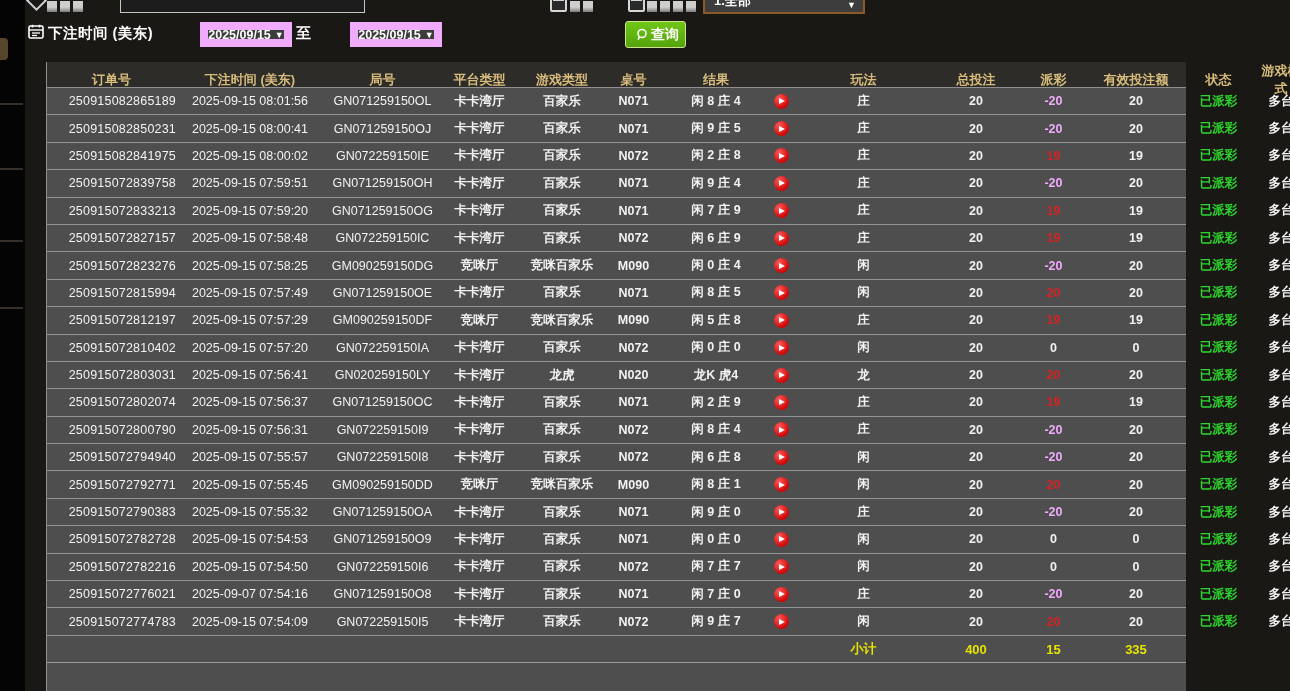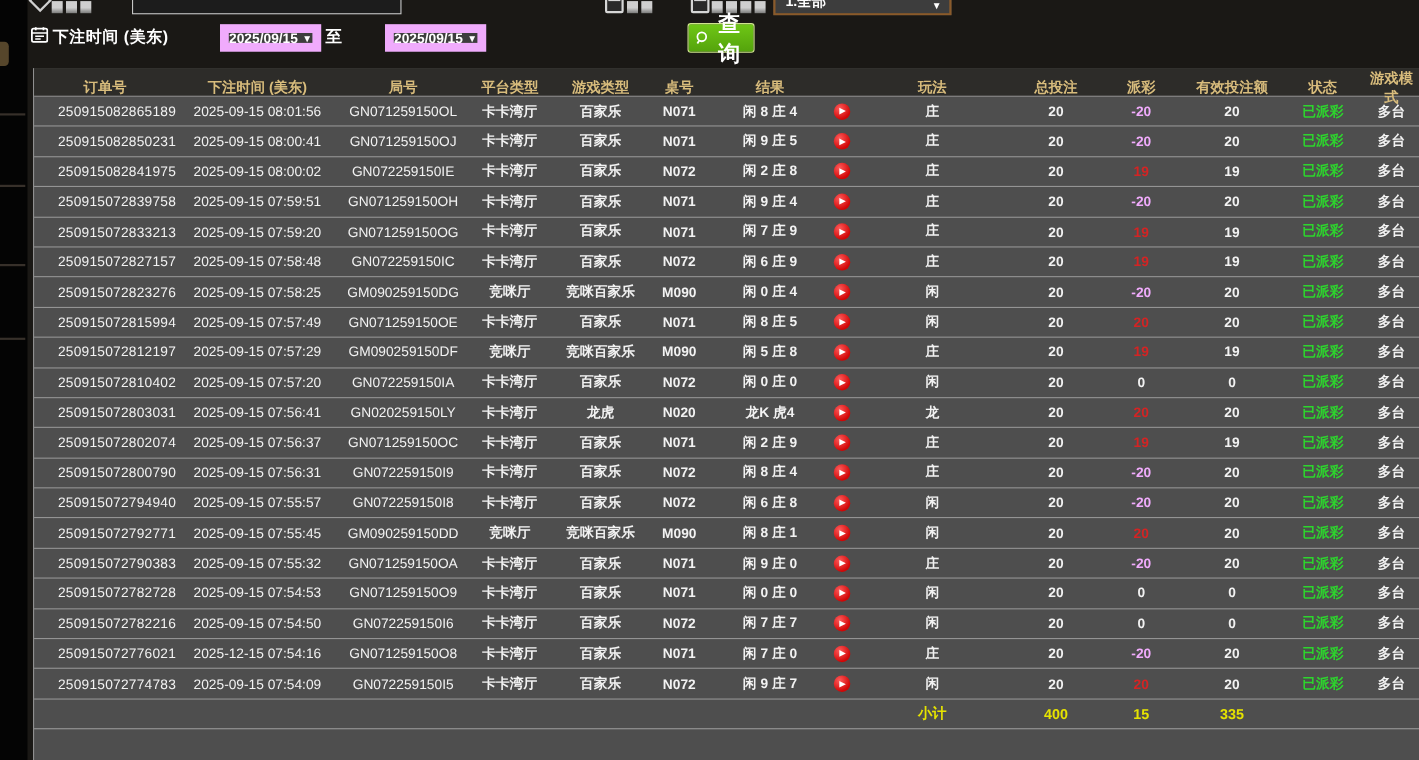--- a/index.html
+++ b/index.html
@@ -28,24 +28,24 @@
 
   .row2{position:absolute;left:0;top:16px;width:1265px;height:40px}
   .cal-icon{position:absolute;left:3px;top:8px}
   .bet-time-label{position:absolute;left:23px;top:8px;color:#fff;font-size:14.5px;font-weight:bold;letter-spacing:.5px}
   .date-select{position:absolute;top:6px;width:92px;height:25px;background:#3d3d3d;border:8px solid #f0abfc;box-sizing:border-box;
     color:#fff;font-size:12.5px;font-weight:bold;display:flex;align-items:center;justify-content:center;gap:4px;cursor:pointer}
   .date-select .arr{font-size:9px}
   .to-label{position:absolute;left:271px;top:8px;color:#fff;font-size:15px;font-weight:bold}
   .query-btn{position:absolute;left:600px;top:5px;width:61px;height:27px;box-sizing:border-box;
     background:linear-gradient(#6fc716,#54a30c);border:1px solid #cfe48e;border-radius:3px;
-    color:#fff;font-size:20px;font-weight:bold;display:flex;align-items:center;justify-content:space-between;gap:2px;cursor:pointer}
+    color:#fff;font-size:14px;font-weight:bold;display:flex;align-items:center;justify-content:flex-end;gap:2px;cursor:pointer}
 
   
-  .tbl{position:absolute;left:30px;top:62px;width:1260px;height:629px;background:#4e4e4e;
+  .tbl{position:absolute;left:46px;top:62px;width:1140px;height:629px;background:#4e4e4e;
     border-left:1px solid #8f8f8f;box-sizing:border-box}
   .grid{display:grid;grid-template-columns:129px 148px 117px 77px 88px 55px 110px 20px 145px 80px 75px 90px 75px 50px;align-items:center}
   .thead{height:26px;background:#2d2c29;border-bottom:1px solid #8f8f8f;color:#d8bc7c;font-size:13px;font-weight:bold;text-align:center;box-sizing:border-box}
   .trow{height:27.4px;border-bottom:1px solid #949494;box-sizing:border-box;color:#f2f2f2;font-size:12.5px;text-align:center;font-weight:bold}
   .trow:last-child{border-bottom:1px solid #9a9a9a}
   .c-order{text-align:right;padding-left:6px;font-weight:normal;letter-spacing:.2px}
   .c-time,.c-round{font-weight:normal}
   .pos{color:#d32424}
   .neg{color:#f0abfc}
   .zero{color:#f2f2f2}
@@ -465,21 +465,21 @@
         </div>
         <div>闲</div>
         <div>20</div>
         <div class="zero">0</div>
         <div>0</div>
         <div class="status">已派彩</div>
         <div>多台</div>
       </div>
       <div class="trow grid">
         <div class="c-order">250915072776021</div>
-        <div class="c-time">2025-12-15 07:54:16</div>
+        <div class="c-time">2025-09-07 07:54:16</div>
         <div class="c-round">GN071259150O8</div>
         <div>卡卡湾厅</div>
         <div>百家乐</div>
         <div>N071</div>
         <div>闲 7 庄 0</div>
         <div class="play-wrap">
           <span class="play-icon"></span>
         </div>
         <div>庄</div>
         <div>20</div>

